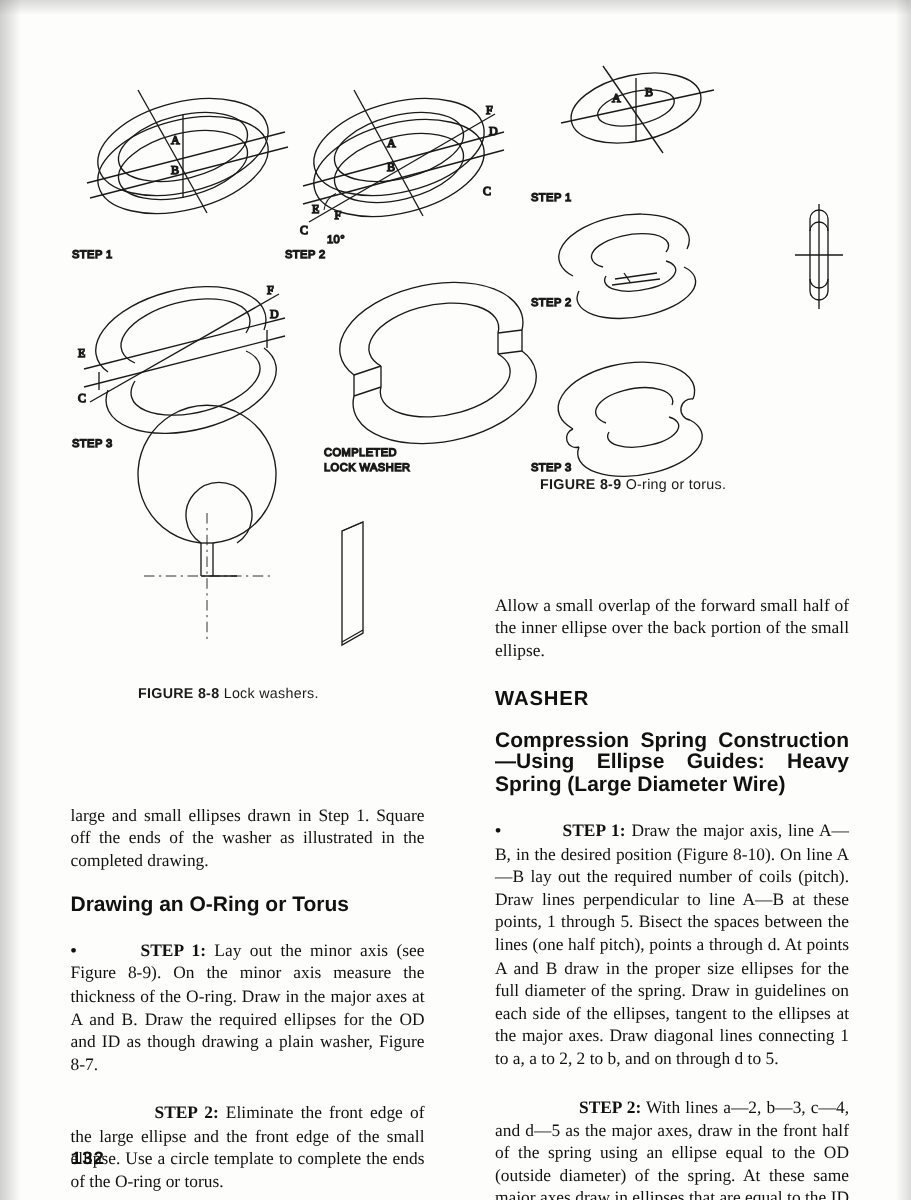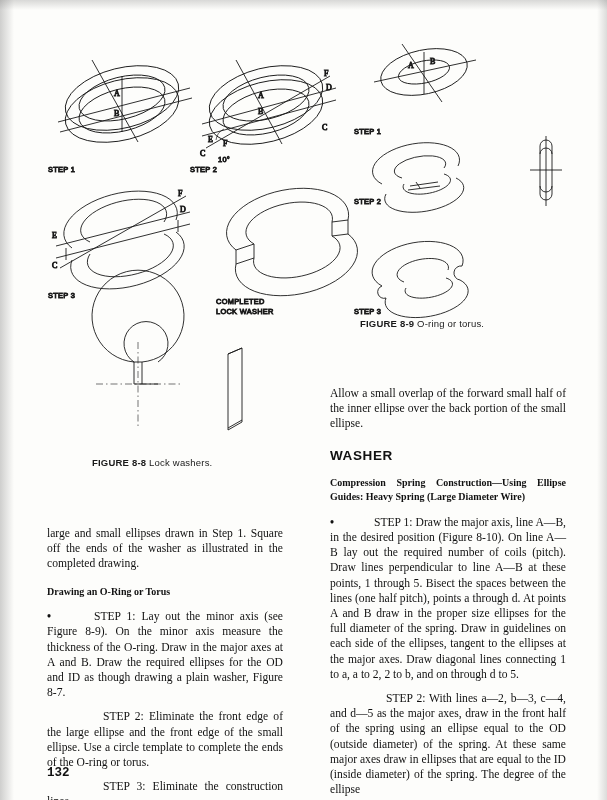--- a/index.html
+++ b/index.html
@@ -72,38 +72,38 @@
     position: absolute;
     font-family: "Liberation Serif", serif;
     font-size: 11.6px;
     line-height: 15.2px;
     color: #111;
     text-align: justify;
   }
   .col-left { left: 47px; top: 519px; width: 236px; }
   .col-right { left: 330px; top: 379px; width: 236px; }
 
-  .col p { margin: 7px 0 9px 0; }
+  .col p { margin: 17px 0 9px 0; }
   .col p.indent { text-indent: 19px; }
   .col p.bullet-para { text-indent: 0; }
   .col h2.section {
     font-family: "Liberation Sans", sans-serif;
     font-size: 13.5px;
     font-weight: bold;
     letter-spacing: 0.6px;
     margin: 16px 0 11px 0;
   }
   .col h3.sub {
-    font-family: Liberation Serif, serif;
-    font-size: 10px;
+    font-family: Liberation Sans, sans-serif;
+    font-size: 14px;
     font-weight: bold;
     margin: 13px 0 10px 0;
     line-height: 14.5px;
   }
-  .step-label { font-weight: normal; padding-left: 37px; }
+  .step-label { font-weight: bold; padding-left: 37px; }
   .bullet { font-weight: bold; }
 
   
   .folio {
     position: absolute;
     left: 47px;
     top: 766px;
     font-family: Liberation Mono, monospace;
     font-size: 12.5px;
     font-weight: bold;

